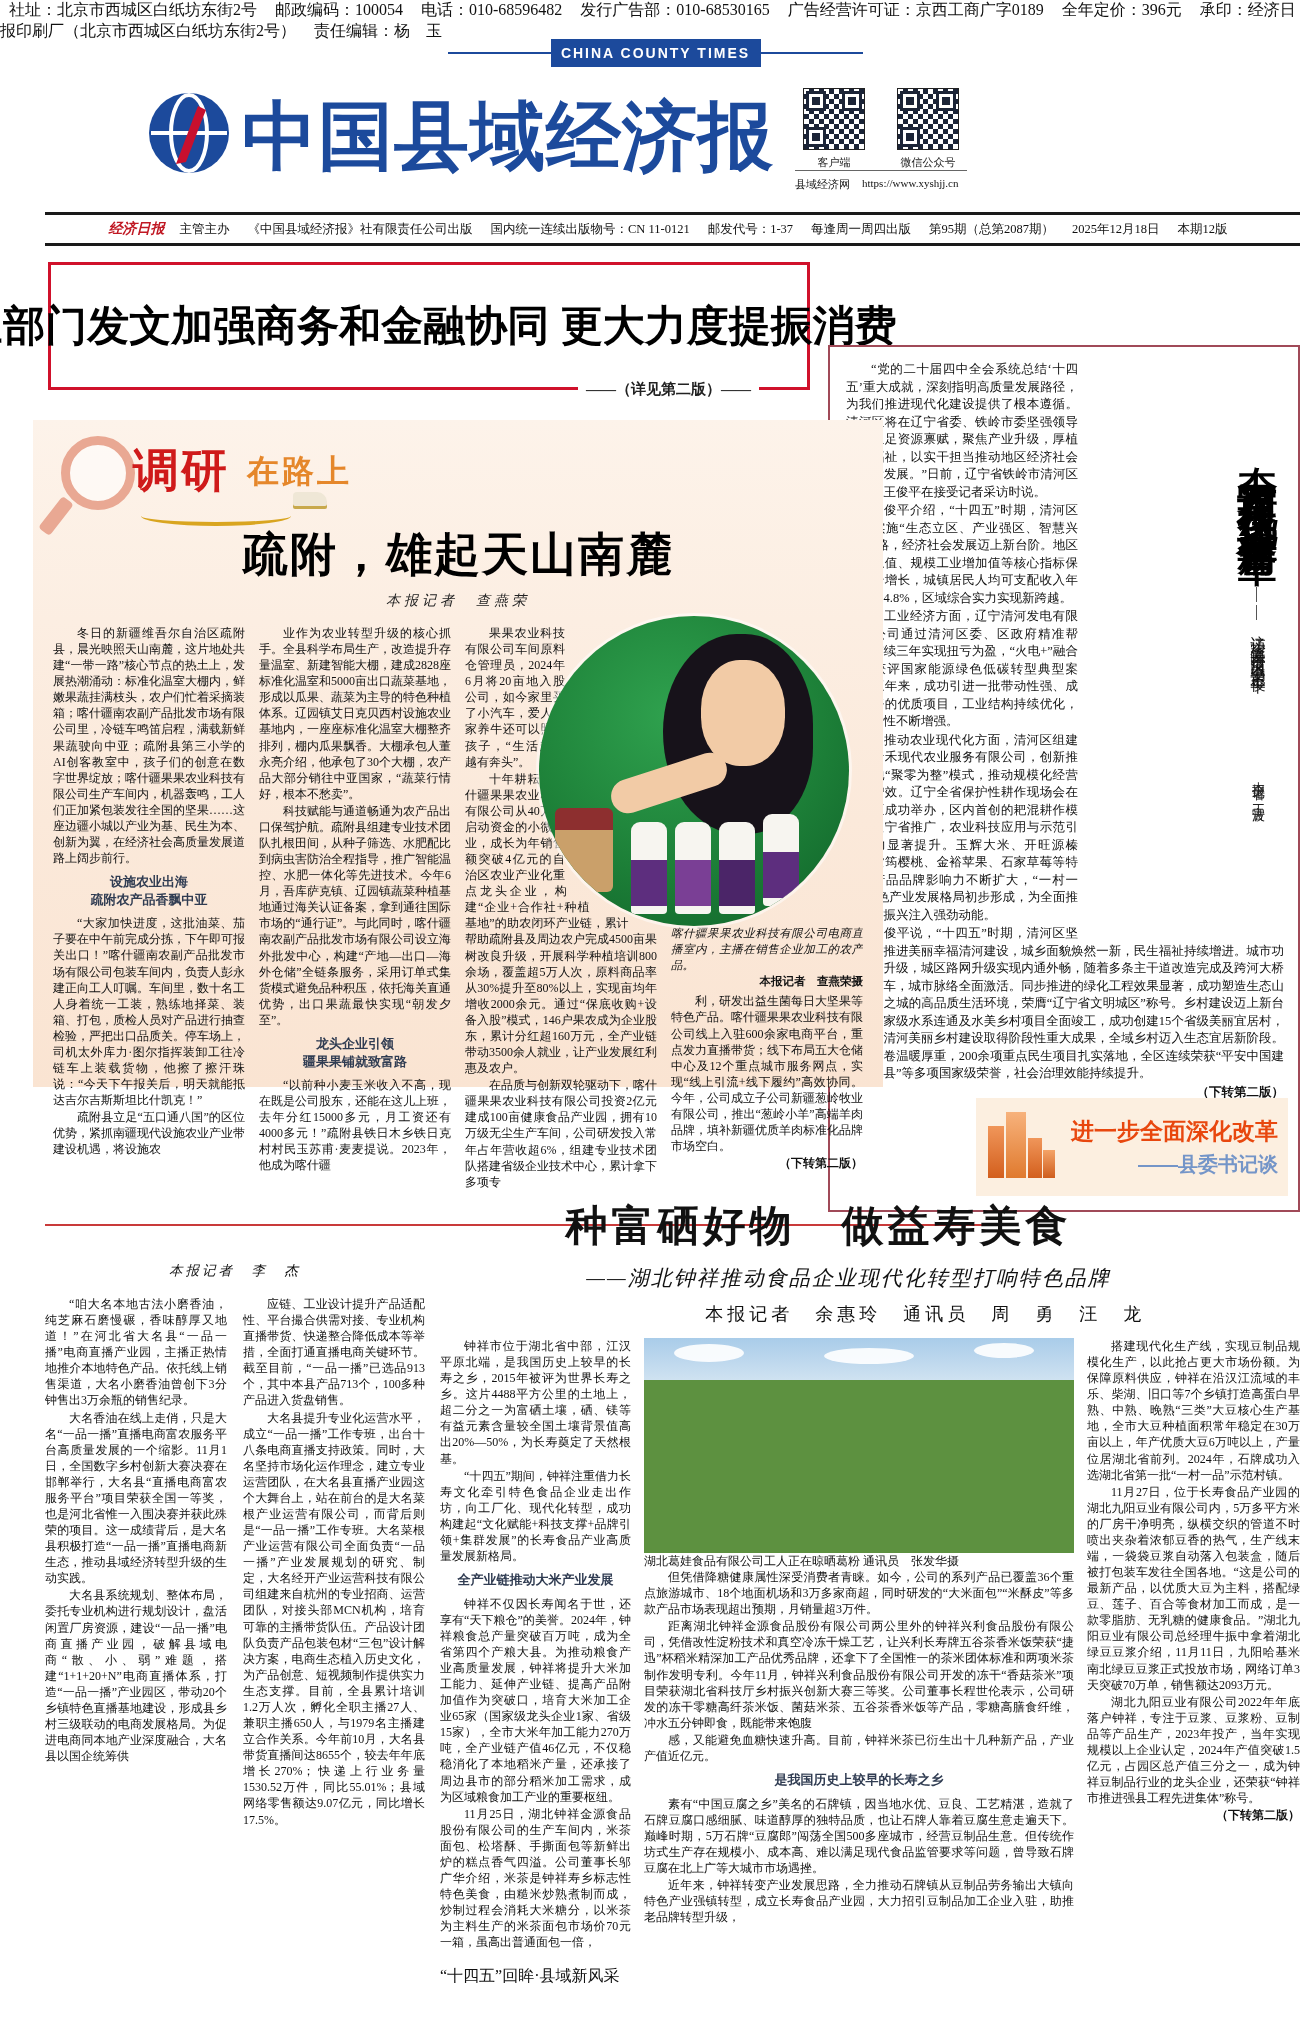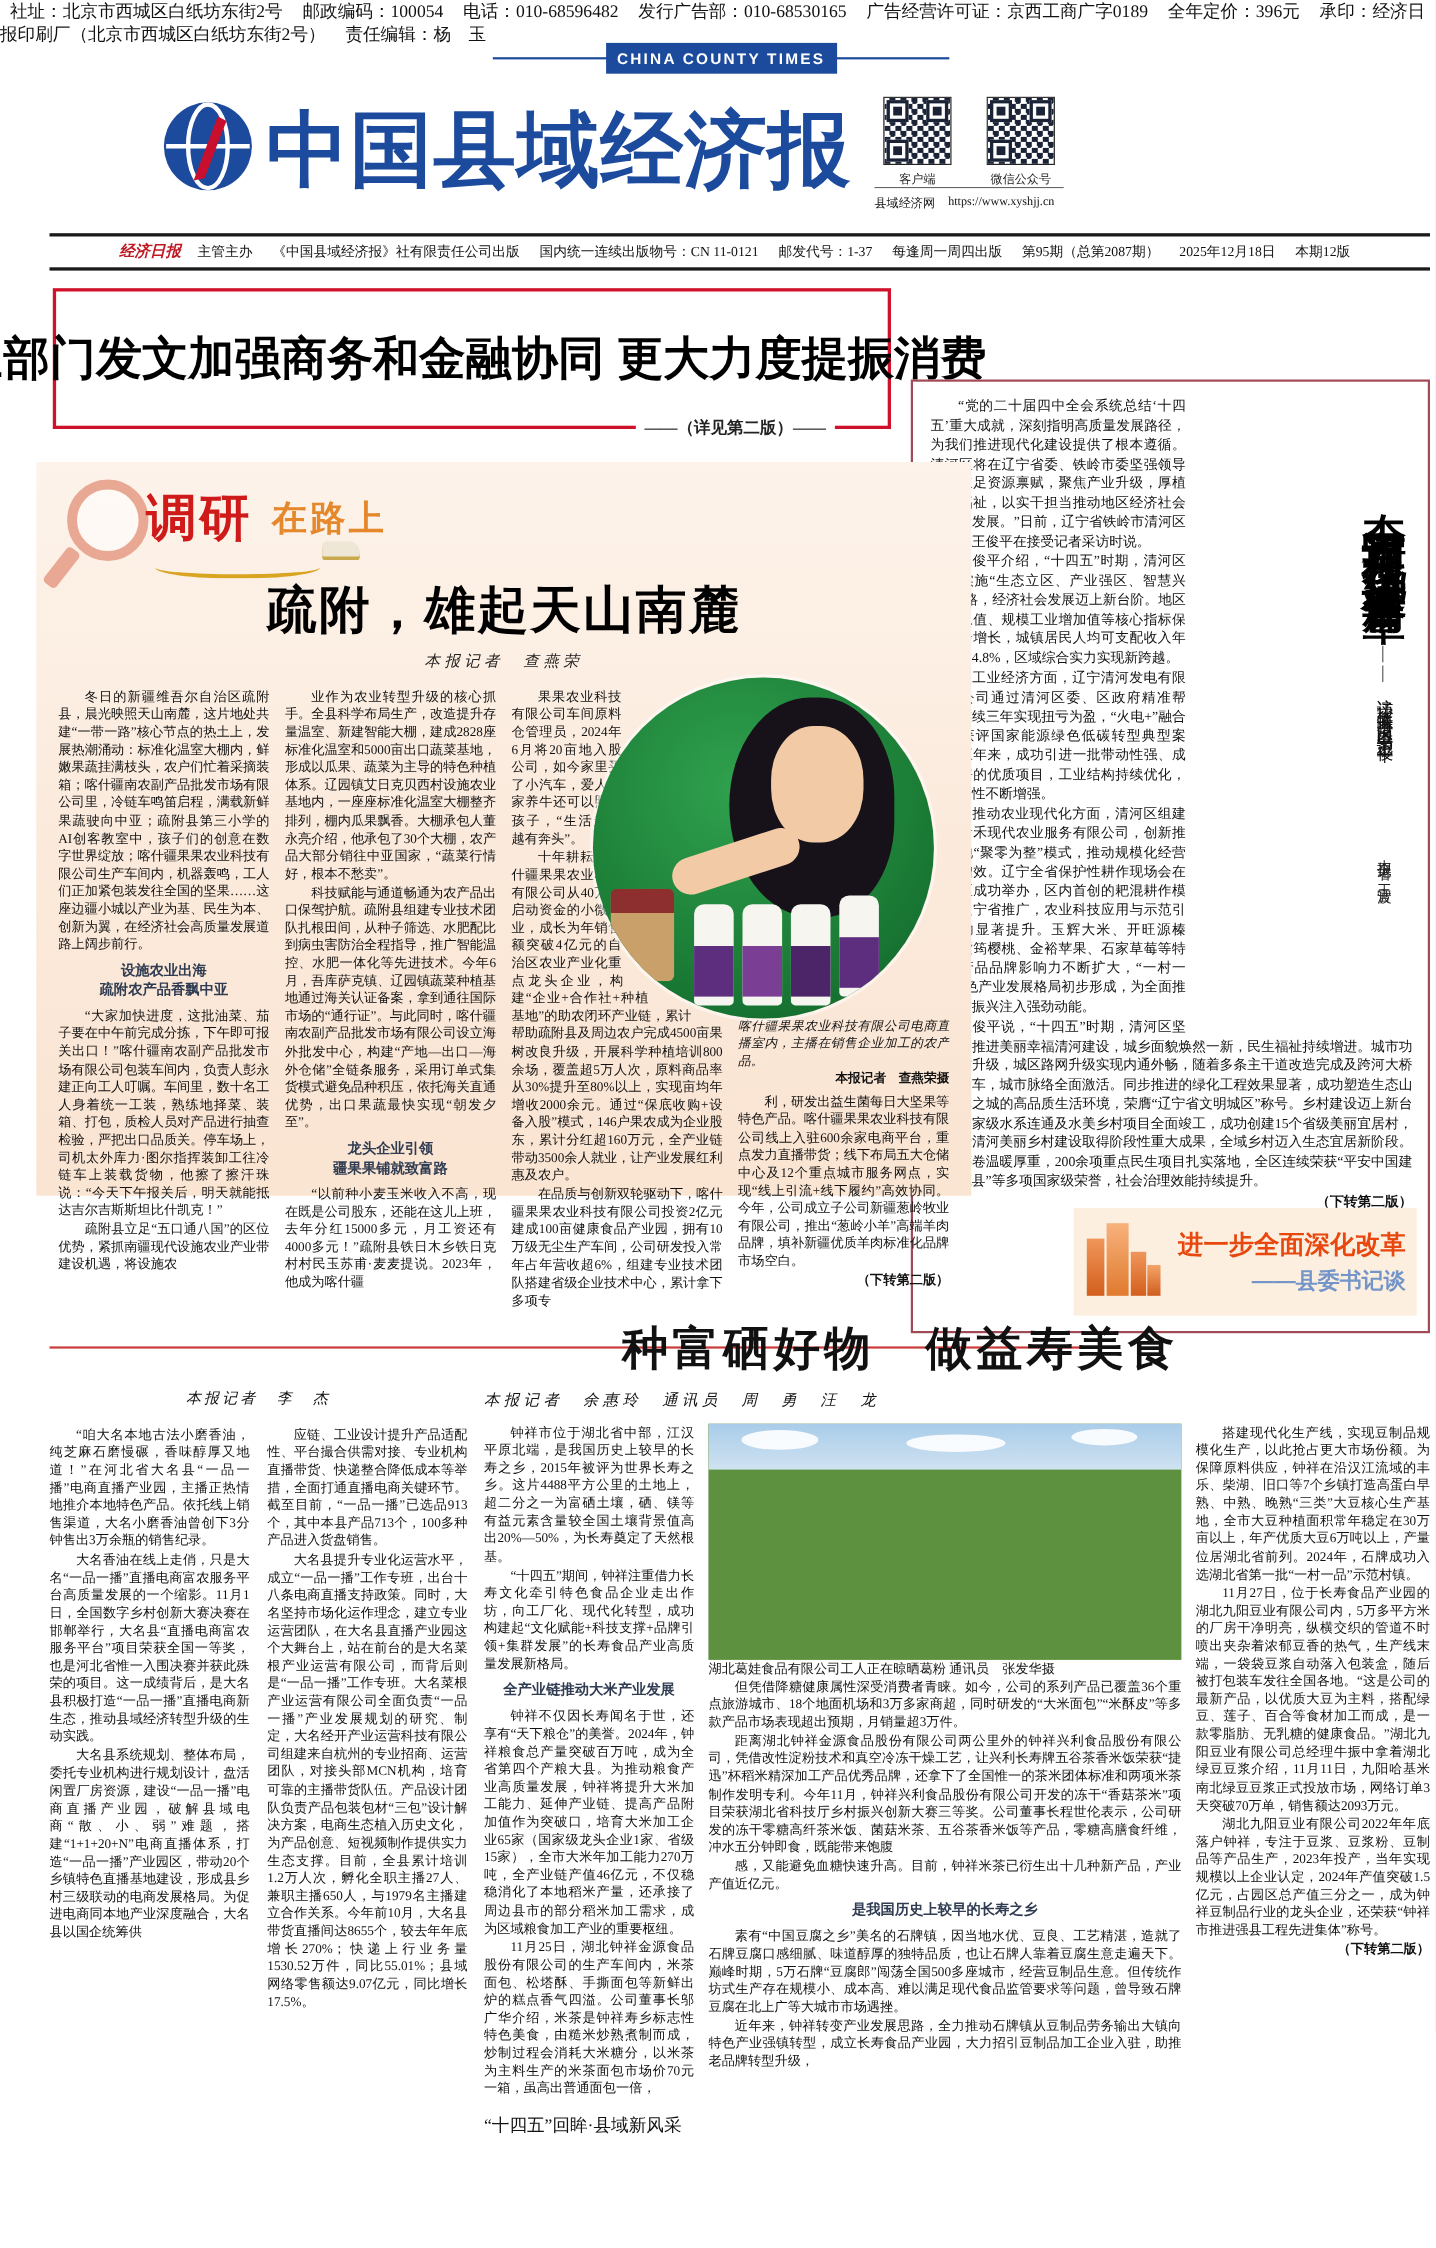--- a/index.html
+++ b/index.html
@@ -104,21 +104,21 @@
   .pinpin{position:absolute;left:45px;top:1248px;width:380px;height:712px;}
   .pp-title{text-align:center;font-weight:900;font-size:32px;letter-spacing:2px;font-family:"Liberation Serif","DejaVu Serif",serif;}
   .pp-by{text-align:center;font-size:13.5px;font-style:italic;letter-spacing:3px;margin:14px 0 16px;}
   .pp-cols{display:flex;gap:16px;height:600px;}
   .pp-col{flex:1;height:100%;}
 
   
   .zx{position:absolute;left:440px;top:1198px;width:860px;height:762px;}
   .zx-title{text-align:center;font-weight:900;font-size:42px;letter-spacing:4px;font-family:"Liberation Serif","DejaVu Serif",serif;width:88%;}
   .zx-sub{text-align:center;font-size:21px;font-style:italic;letter-spacing:2px;margin-top:10px;width:95%;}
-  .zx-by{text-align:left;font-size:14px;font-style:italic;letter-spacing:4px;margin:10px 0 12px;width:82%;}
+  .zx-by{text-align:right;font-size:18px;letter-spacing:4px;margin:10px 0 12px;width:82%;}
   .zx-body{display:flex;gap:13px;height:628px;}
   .zx-colA{width:192px;}
   .zx-mid{width:430px;}
   .zx-colD{width:214px;position:relative;}
   .zx-photo{position:relative;width:430px;height:215px;overflow:hidden;background:#5d9140;}
   .zx-sky{position:absolute;left:0;top:0;width:100%;height:42px;background:linear-gradient(180deg,#a9cce9,#cfe2f1);}
   .cloud{position:absolute;background:#fff;border-radius:50%;opacity:.9;}
   .trees{position:absolute;left:0;top:16px;width:100%;height:130px;
     background-image:radial-gradient(circle at 8% 55%,#2e6b26 0 30px,transparent 31px),
                      radial-gradient(circle at 22% 40%,#417f2e 0 36px,transparent 37px),
@@ -331,20 +331,21 @@
         </div>
       <div class="pp-col">
           <p>应链、工业设计提升产品适配性、平台撮合供需对接、专业机构直播带货、快递整合降低成本等举措，全面打通直播电商关键环节。截至目前，“一品一播”已选品913个，其中本县产品713个，100多种产品进入货盘销售。</p>
           <p>大名县提升专业化运营水平，成立“一品一播”工作专班，出台十八条电商直播支持政策。同时，大名坚持市场化运作理念，建立专业运营团队，在大名县直播产业园这个大舞台上，站在前台的是大名菜根产业运营有限公司，而背后则是“一品一播”工作专班。大名菜根产业运营有限公司全面负责“一品一播”产业发展规划的研究、制定，大名经开产业运营科技有限公司组建来自杭州的专业招商、运营团队，对接头部MCN机构，培育可靠的主播带货队伍。产品设计团队负责产品包装包材“三包”设计解决方案，电商生态植入历史文化，为产品创意、短视频制作提供实力生态支撑。目前，全县累计培训1.2万人次，孵化全职主播27人、兼职主播650人，与1979名主播建立合作关系。今年前10月，大名县带货直播间达8655个，较去年年底增长270%；快递上行业务量1530.52万件，同比55.01%；县域网络零售额达9.07亿元，同比增长17.5%。</p>
         </div>
     </div>
   </div>
 
   <div class="zx">
     <div class="zx-title">种富硒好物　做益寿美食</div>
+    <div class="zx-sub">——湖北钟祥推动食品企业现代化转型打响特色品牌</div>
     <div class="zx-by">本报记者　余惠玲　通讯员　周　勇　汪　龙</div>
     <div class="zx-body body-text">
       <div class="zx-colA">
           <p>钟祥市位于湖北省中部，江汉平原北端，是我国历史上较早的长寿之乡，2015年被评为世界长寿之乡。这片4488平方公里的土地上，超二分之一为富硒土壤，硒、镁等有益元素含量较全国土壤背景值高出20%—50%，为长寿奠定了天然根基。</p>
           <p>“十四五”期间，钟祥注重借力长寿文化牵引特色食品企业走出作坊，向工厂化、现代化转型，成功构建起“文化赋能+科技支撑+品牌引领+集群发展”的长寿食品产业高质量发展新格局。</p>
           <div class="subhead">全产业链推动大米产业发展</div>
           <p>钟祥不仅因长寿闻名于世，还享有“天下粮仓”的美誉。2024年，钟祥粮食总产量突破百万吨，成为全省第四个产粮大县。为推动粮食产业高质量发展，钟祥将提升大米加工能力、延伸产业链、提高产品附加值作为突破口，培育大米加工企业65家（国家级龙头企业1家、省级15家），全市大米年加工能力270万吨，全产业链产值46亿元，不仅稳稳消化了本地稻米产量，还承接了周边县市的部分稻米加工需求，成为区域粮食加工产业的重要枢纽。</p>
           <p>11月25日，湖北钟祥金源食品股份有限公司的生产车间内，米茶面包、松塔酥、手撕面包等新鲜出炉的糕点香气四溢。公司董事长邬广华介绍，米茶是钟祥寿乡标志性特色美食，由糙米炒熟煮制而成，炒制过程会消耗大米糖分，以米茶为主料生产的米茶面包市场价70元一箱，虽高出普通面包一倍，</p>
         </div>
       <div class="zx-mid">

